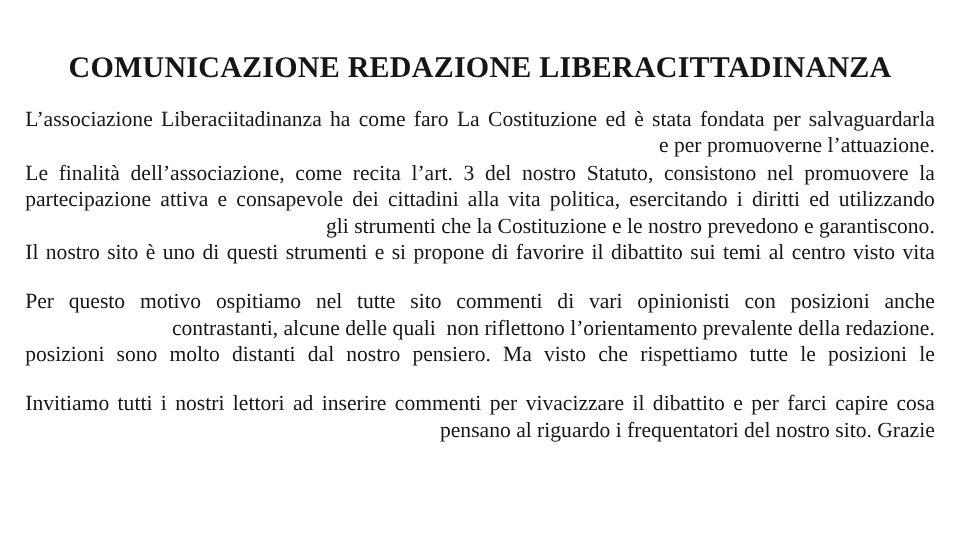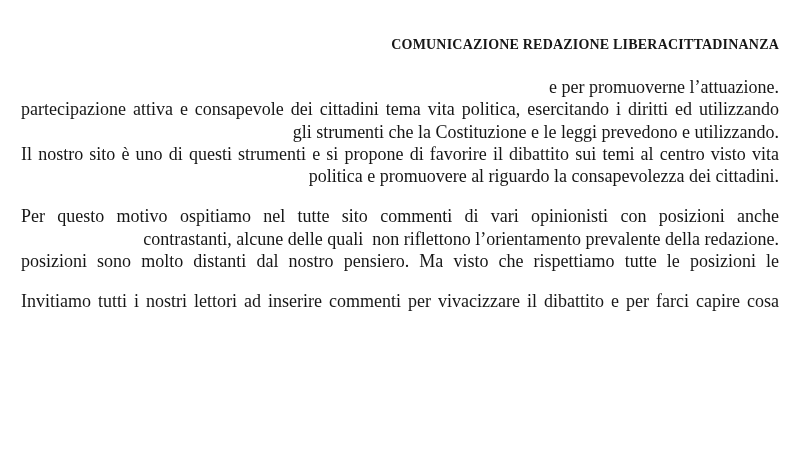--- a/index.html
+++ b/index.html
@@ -15,26 +15,26 @@
     color: #161616;
   }
   .page {
     box-sizing: border-box;
     width: 800px;
     height: 466px;
     padding: 33px 21px 0 21px;
     background: #ffffff;
   }
   .title {
-    font-size: 14px;
+    font-size: 25px;
     line-height: 24px;
     font-weight: 700;
-    text-align: right;
+    text-align: center;
     letter-spacing: 0.2px;
-    margin: 0 0 19px 0;
+    margin: 12px 0 19px 0;
   }
   .block {
     margin: 0 0 18px 0;
   }
   .line {
     font-size: 18px;
     line-height: 22.3px;
   }
   .line.just {
     text-align: justify;
@@ -46,30 +46,32 @@
   }
 </style>
 </head>
 <body>
 
 <div class="page">
 
   <div class="title">COMUNICAZIONE REDAZIONE LIBERACITTADINANZA</div>
 
   <div class="block">
+    <div class="line just">L’associazione Liberaciitadinanza ha come faro La Costituzione ed è stata fondata per salvaguardarla</div>
     <div class="line left">e per promuoverne l’attuazione.</div>
-    <div class="line just">partecipazione attiva e consapevole dei cittadini tema vita politica, esercitando i diritti ed utilizzando</div>
-    <div class="line left">gli strumenti che la Costituzione e le leggi prevedono e utilizzando.</div>
+    <div class="line just">Le finalità dell’associazione, come recita l’art. 3 del nostro Statuto, consistono nel promuovere la</div>
+    <div class="line just">partecipazione attiva e consapevole dei cittadini alla vita politica, esercitando i diritti ed utilizzando</div>
+    <div class="line left">gli strumenti che la Costituzione e le nostro prevedono e garantiscono.</div>
     <div class="line just">Il nostro sito è uno di questi strumenti e si propone di favorire il dibattito sui temi al centro visto  vita</div>
-    <div class="line left">politica e promuovere al riguardo la consapevolezza dei cittadini.</div>
   </div>
 
   <div class="block">
     <div class="line just">Per questo motivo ospitiamo nel tutte sito commenti di vari opinionisti con posizioni anche</div>
     <div class="line left">contrastanti, alcune delle quali  non riflettono l’orientamento prevalente della redazione.</div>
     <div class="line just">posizioni sono  molto distanti dal nostro pensiero. Ma visto che rispettiamo tutte le posizioni le</div>
   </div>
 
   <div class="block">
     <div class="line just">Invitiamo tutti i nostri lettori ad inserire commenti per vivacizzare il dibattito e per farci capire cosa</div>
+    <div class="line left">pensano al riguardo i frequentatori del nostro sito. Grazie</div>
   </div>
 
 </div>
 
 </body></html>

